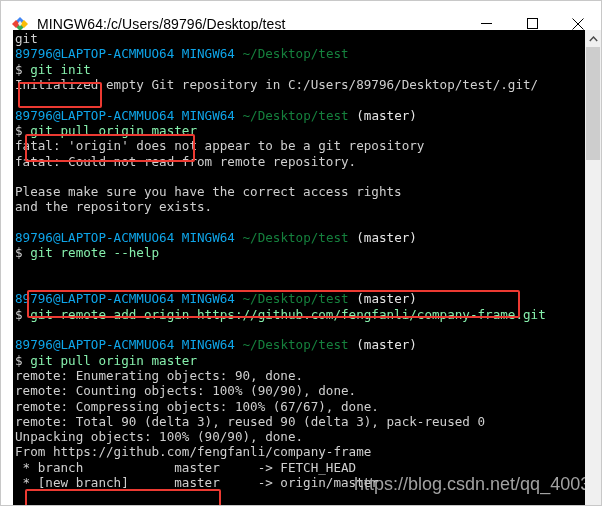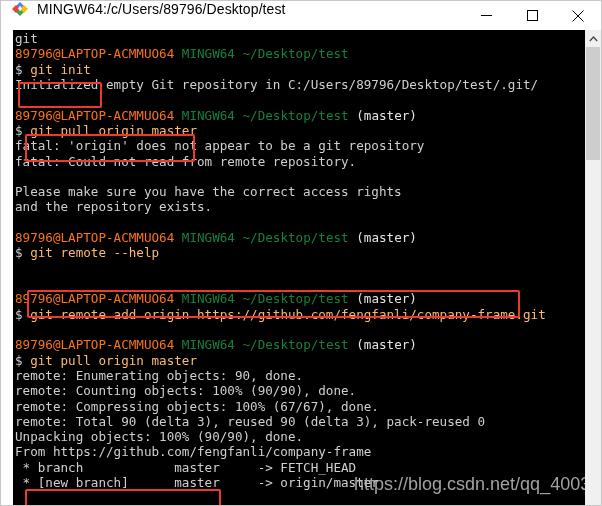--- a/index.html
+++ b/index.html
@@ -3,43 +3,43 @@
 <meta charset="utf-8">
 <style>
   html,body{margin:0;padding:0;background:#fff;}
   body{width:602px;height:506px;overflow:hidden;font-family:"DejaVu Sans Mono",monospace;}
 
   #window{position:relative;width:602px;height:506px;background:#fff;box-sizing:border-box;
           border:1px solid #c8c8c8;overflow:hidden;}
 
   
   #titlebar{position:absolute;left:0;top:0;width:600px;height:45px;background:#ffffff;
-            display:flex;}
+            display:flex;align-items:center;}
   #app-icon{width:16px;height:16px;margin-left:11px;margin-right:9px;position:relative;flex:none;}
   #app-icon svg{display:block;}
   #title-text{font-family:"Liberation Sans",sans-serif;font-size:14px;color:#000;
               white-space:nowrap;letter-spacing:0.1px;}
   #win-controls{margin-left:auto;display:flex;height:29px;}
   .wbtn{width:46px;height:29px;display:flex;align-items:center;justify-content:center;}
   .wbtn svg{display:block;}
 
   
   #term-wrap{position:absolute;left:0;top:29px;width:600px;height:476px;background:#000;margin-left:12px;}
   #terminal{position:absolute;left:0;top:0;width:584px;height:476px;background:#000;
             overflow:hidden;}
   #lines{position:absolute;left:2px;top:1px;right:0;
          font-family:"DejaVu Sans Mono",monospace;font-size:12.6px;line-height:15.32px;
          white-space:pre;color:#cccccc;}
   .ln{height:15.32px;}
-  .c-green{color:#f97316;}
-  .c-mag{color:#15803d;text-align:right;}
+  .c-green{color:#0ea5e9;}
+  .c-mag{color:#0ea5e9;text-align:right;}
   .c-yel{color:#15803d;}
   .c-cyan{color:#e5e5e5;}
   .c-grey{color:#cfcfcf;}
-  .c-white{color:#fdba74;}
+  .c-white{color:#86efac;}
 
   
   .redbox{position:absolute;border:2px solid #ec3a32;border-radius:2px;
           pointer-events:none;background:transparent;}
 
   
   #watermark{position:absolute;font-family:"Liberation Sans",sans-serif;
              font-size:18px;color:#b9b9b9;white-space:nowrap;opacity:.88;}
 
   

